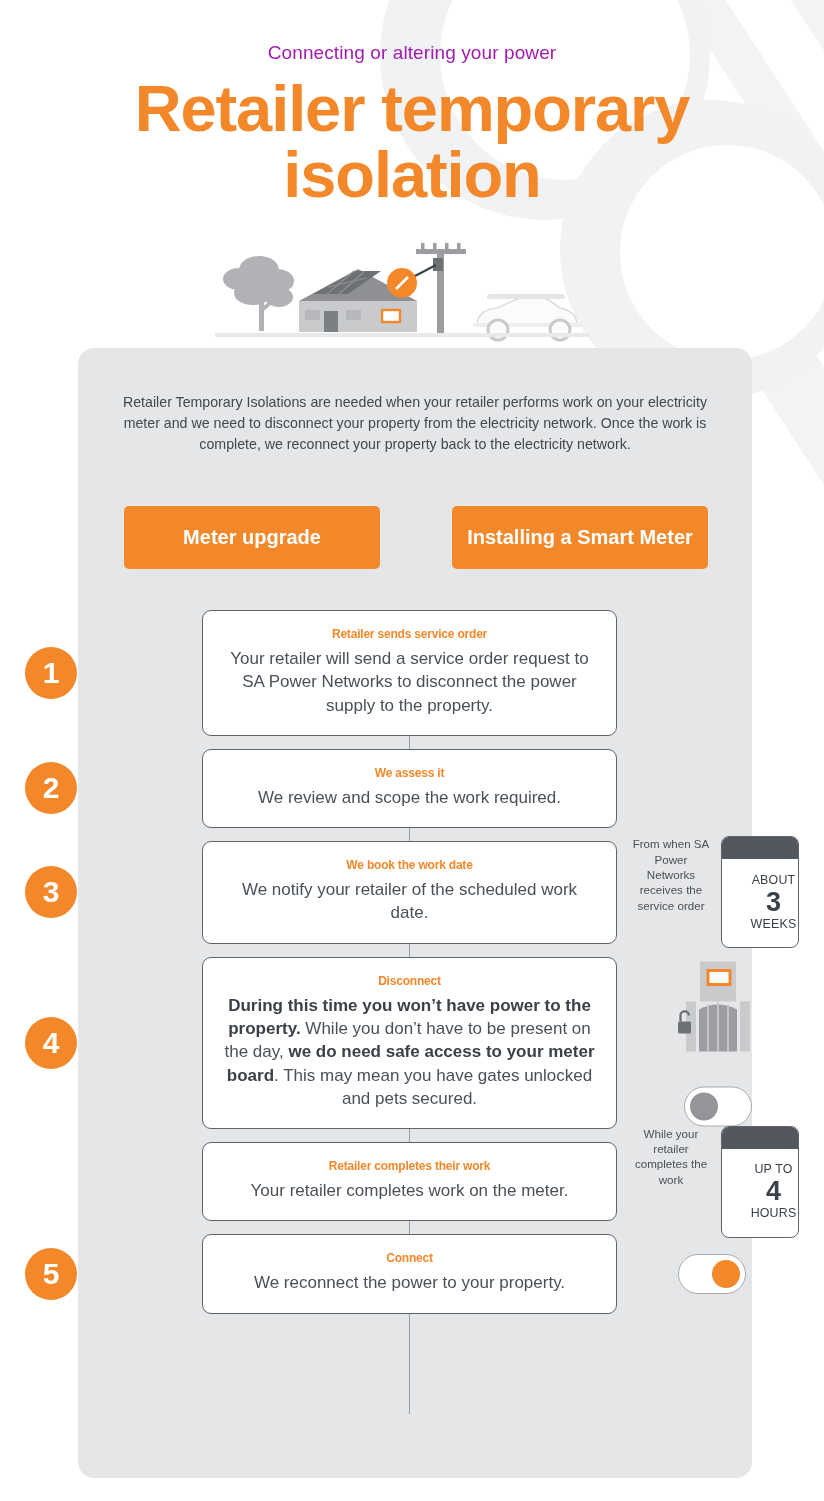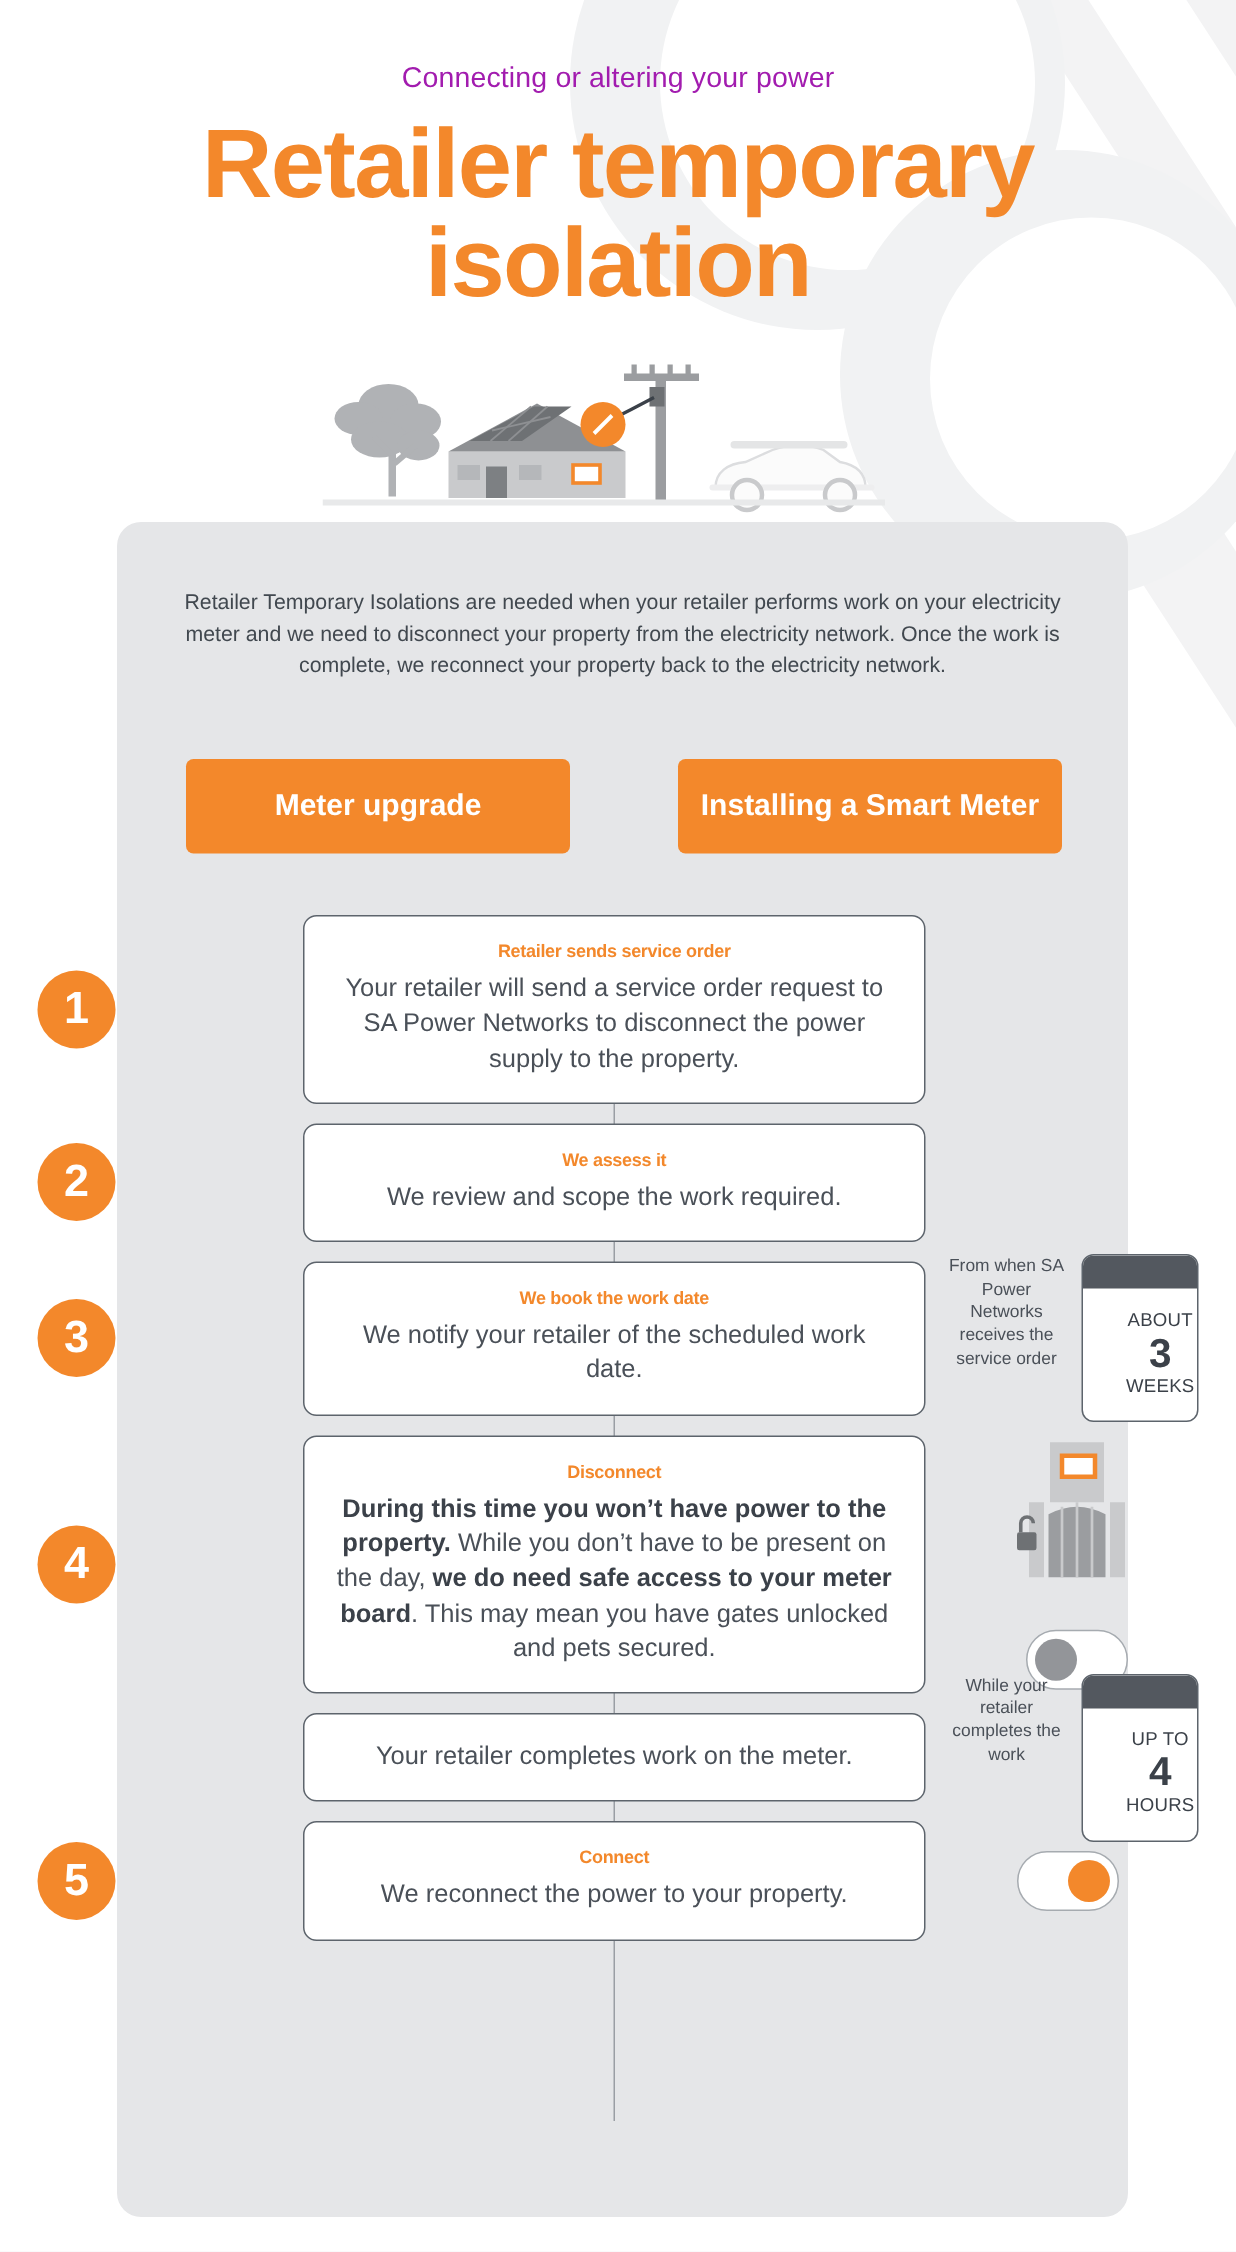--- a/index.html
+++ b/index.html
@@ -444,20 +444,21 @@
             </svg>
             <div class="toggle">
               <div class="knob"></div>
             </div>
           </div>
         </div>
       </div>
 
       <div class="step">
         <div class="card">
+          <div class="card-title">Retailer completes their work</div>
           <div class="card-body">Your retailer completes work on the meter.</div>
         </div>
         <div class="aside">
           <div class="aside-note">While your retailer completes the work</div>
           <div class="timebox">
             <div class="timebox-top"></div>
             <div class="timebox-inner">
               <div class="tb-label">UP TO</div>
               <div class="tb-value">4</div>
               <div class="tb-label">HOURS</div>

